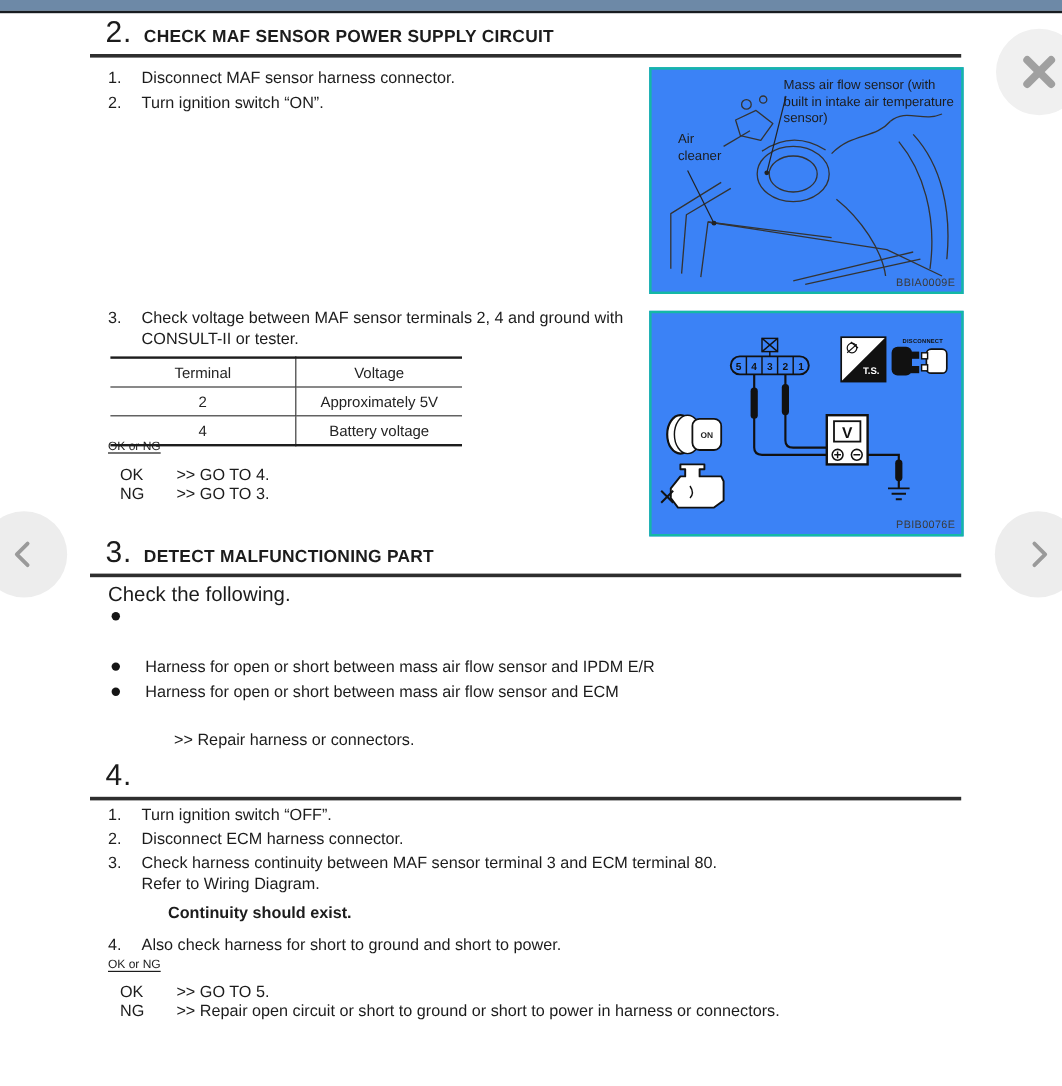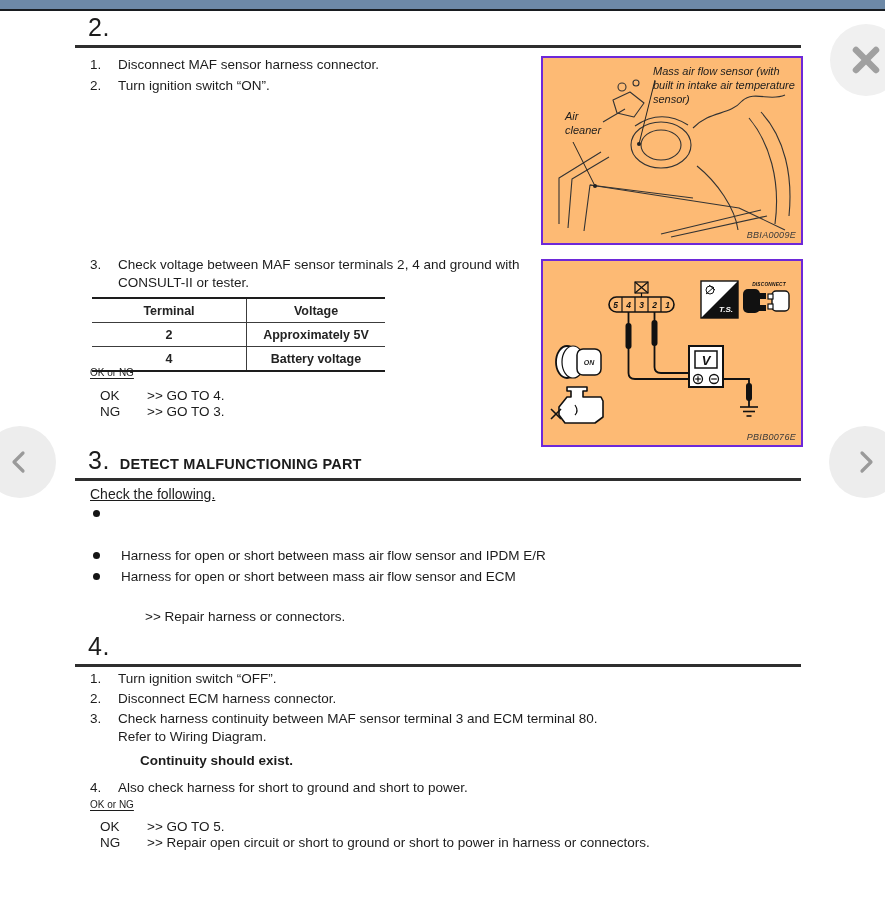--- a/index.html
+++ b/index.html
@@ -19,38 +19,38 @@
   .sec{position:absolute;left:75px;width:726px;}
   .sec-row{display:flex;align-items:baseline;padding-left:13px;}
   .sec-num{font-size:25px;font-weight:400;letter-spacing:0.5px;}
   .sec-title{font-size:14.5px;font-weight:700;margin-left:10px;letter-spacing:0.2px;}
   .sec-rule{margin-top:3px;height:3px;background:#2e2e2e;}
 
   
   .li{position:absolute;left:90px;display:flex;align-items:flex-start;font-size:13.5px;line-height:1.32;}
   .li .n{flex:none;width:28px;}
   .li .t{display:block;}
-  .plain{position:absolute;left:90px;font-size:14px;text-decoration:underline;}
+  .plain{position:absolute;left:90px;font-size:17px;}
   .okng{position:absolute;left:90px;font-size:10px;text-decoration:underline;text-underline-offset:2px;}
   .res{position:absolute;left:100px;display:flex;font-size:13.5px;}
   .res .rl{flex:none;width:47px;}
   .action{position:absolute;left:145px;font-size:13.5px;}
   .note{position:absolute;left:140px;font-size:13.5px;font-weight:700;}
   .bul{position:absolute;left:90px;display:flex;align-items:flex-start;font-size:13.5px;line-height:1.3;}
   .bul .dot{flex:none;width:7px;height:7px;border-radius:50%;background:#151515;margin:5px 21px 0 3px;}
 
   
   .vtable{position:absolute;left:92px;top:297px;width:293px;border-collapse:collapse;
           font-size:12.5px;color:#232323;border-top:2px solid #1d1d1d;border-bottom:2px solid #1d1d1d;}
-  .vtable th,.vtable td{border-bottom:1px solid #3c3c3c;text-align:center;padding:3px 4px;font-weight:700;height:17px;}
+  .vtable th,.vtable td{border-bottom:1px solid #3c3c3c;text-align:center;padding:3px 4px;font-weight:400;height:17px;}
   .vtable tr > *:first-child{border-right:1px solid #3c3c3c;width:146px;}
   .vtable tbody tr:last-child td{border-bottom:none;}
 
   
-  .figure{position:absolute;border:2px solid #6d28d9;background:#fdba74;font-style:italic;}
+  .figure{position:absolute;border:2px solid #14b8a6;background:#3b82f6;}
   .fig1{left:541px;top:56px;width:258px;height:185px;}
   .fig2{left:541px;top:259px;width:258px;height:184px;}
   .figure svg{position:absolute;left:0;top:0;}
   .fig-label{position:absolute;font-size:11px;line-height:1.28;color:#1c1c1c;}
   .fig1-maf{left:110px;top:6px;width:146px;}
   .fig1-air{left:22px;top:51px;width:52px;}
   .fig-code{position:absolute;right:5px;bottom:3px;font-size:9px;color:#3a3a3a;letter-spacing:0.3px;}
   svg text{font-family:"Liberation Sans",sans-serif;}
 </style>
 </head>
@@ -73,20 +73,21 @@
   </button>
   <button class="circle-btn next">
     <svg width="28" height="28" viewBox="0 0 28 28">
       <polyline points="11,5 20,14 11,23" fill="none" stroke="#9a9a9a" stroke-width="3.2" stroke-linecap="round" stroke-linejoin="round"></polyline>
     </svg>
   </button>
 
   <div class="sec" style="top:13px">
     <div class="sec-row">
       <span class="sec-num">2.</span>
+      <span class="sec-title">CHECK MAF SENSOR POWER SUPPLY CIRCUIT</span>
     </div>
     <div class="sec-rule"></div>
   </div>
 
   <div class="li" style="top:56px">
     <span class="n">1.</span>
     <span class="t">Disconnect MAF sensor harness connector.</span>
   </div>
   <div class="li" style="top:77px">
     <span class="n">2.</span>

